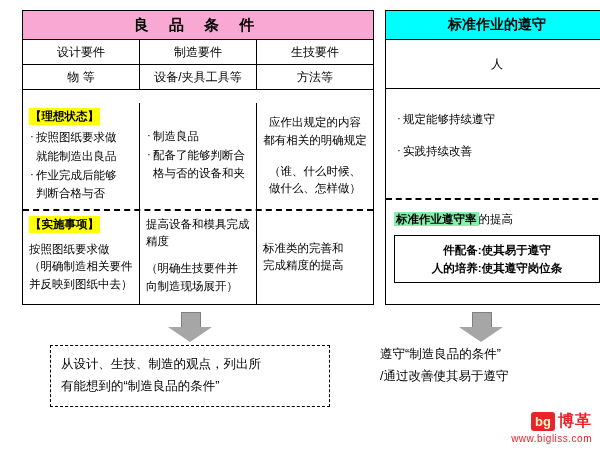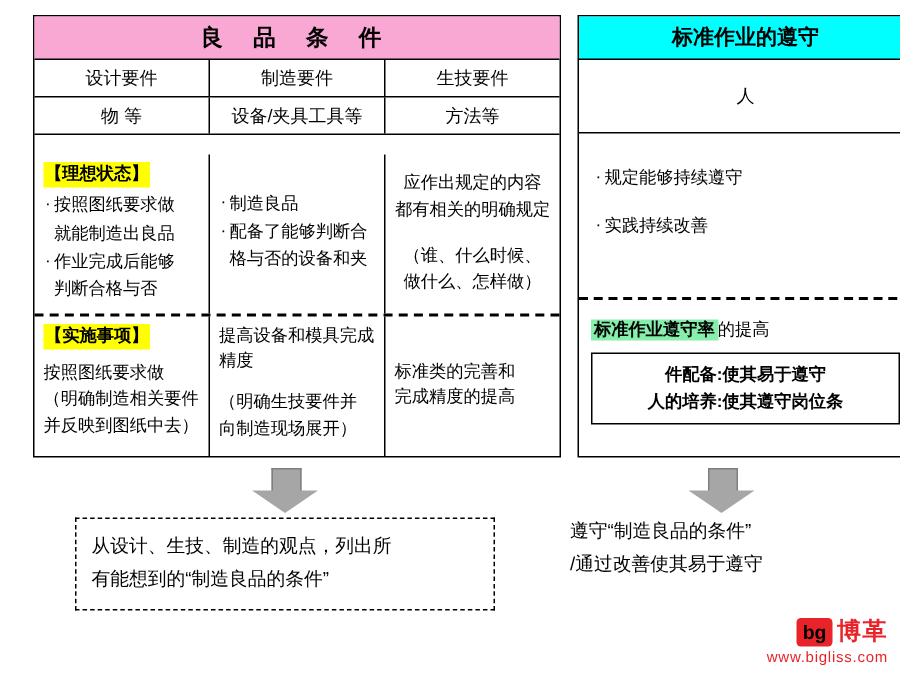--- a/index.html
+++ b/index.html
@@ -113,21 +113,21 @@
     position:absolute;border:1px dashed #000;box-sizing:border-box;
     padding:8px 10px;font-size:12.5px;line-height:1.75;
   }
   .bot-left{left:50px;top:345px;width:280px;height:62px;}
   .bot-right{left:378px;top:340px;width:210px;height:62px;border:none;padding:4px 2px;}
 
   
   .logo{position:absolute;right:8px;bottom:6px;text-align:right;}
   .logo .mark{
     display:inline-block;vertical-align:middle;
-    background:#e8232a;color:#000000;font-weight:bold;font-size:13px;
+    background:#e8232a;color:#fef9c3;font-weight:bold;font-size:13px;
     padding:2px 4px;border-radius:3px;margin-right:3px;
     font-family:"Liberation Sans",sans-serif;
   }
   .logo .name{
     display:inline-block;vertical-align:middle;
     color:#e8232a;font-weight:bold;font-size:16px;letter-spacing:1px;
   }
   .logo .url{
     display:block;color:#e8232a;font-size:10px;letter-spacing:0.5px;margin-top:1px;
     font-family:"Liberation Sans",sans-serif;

